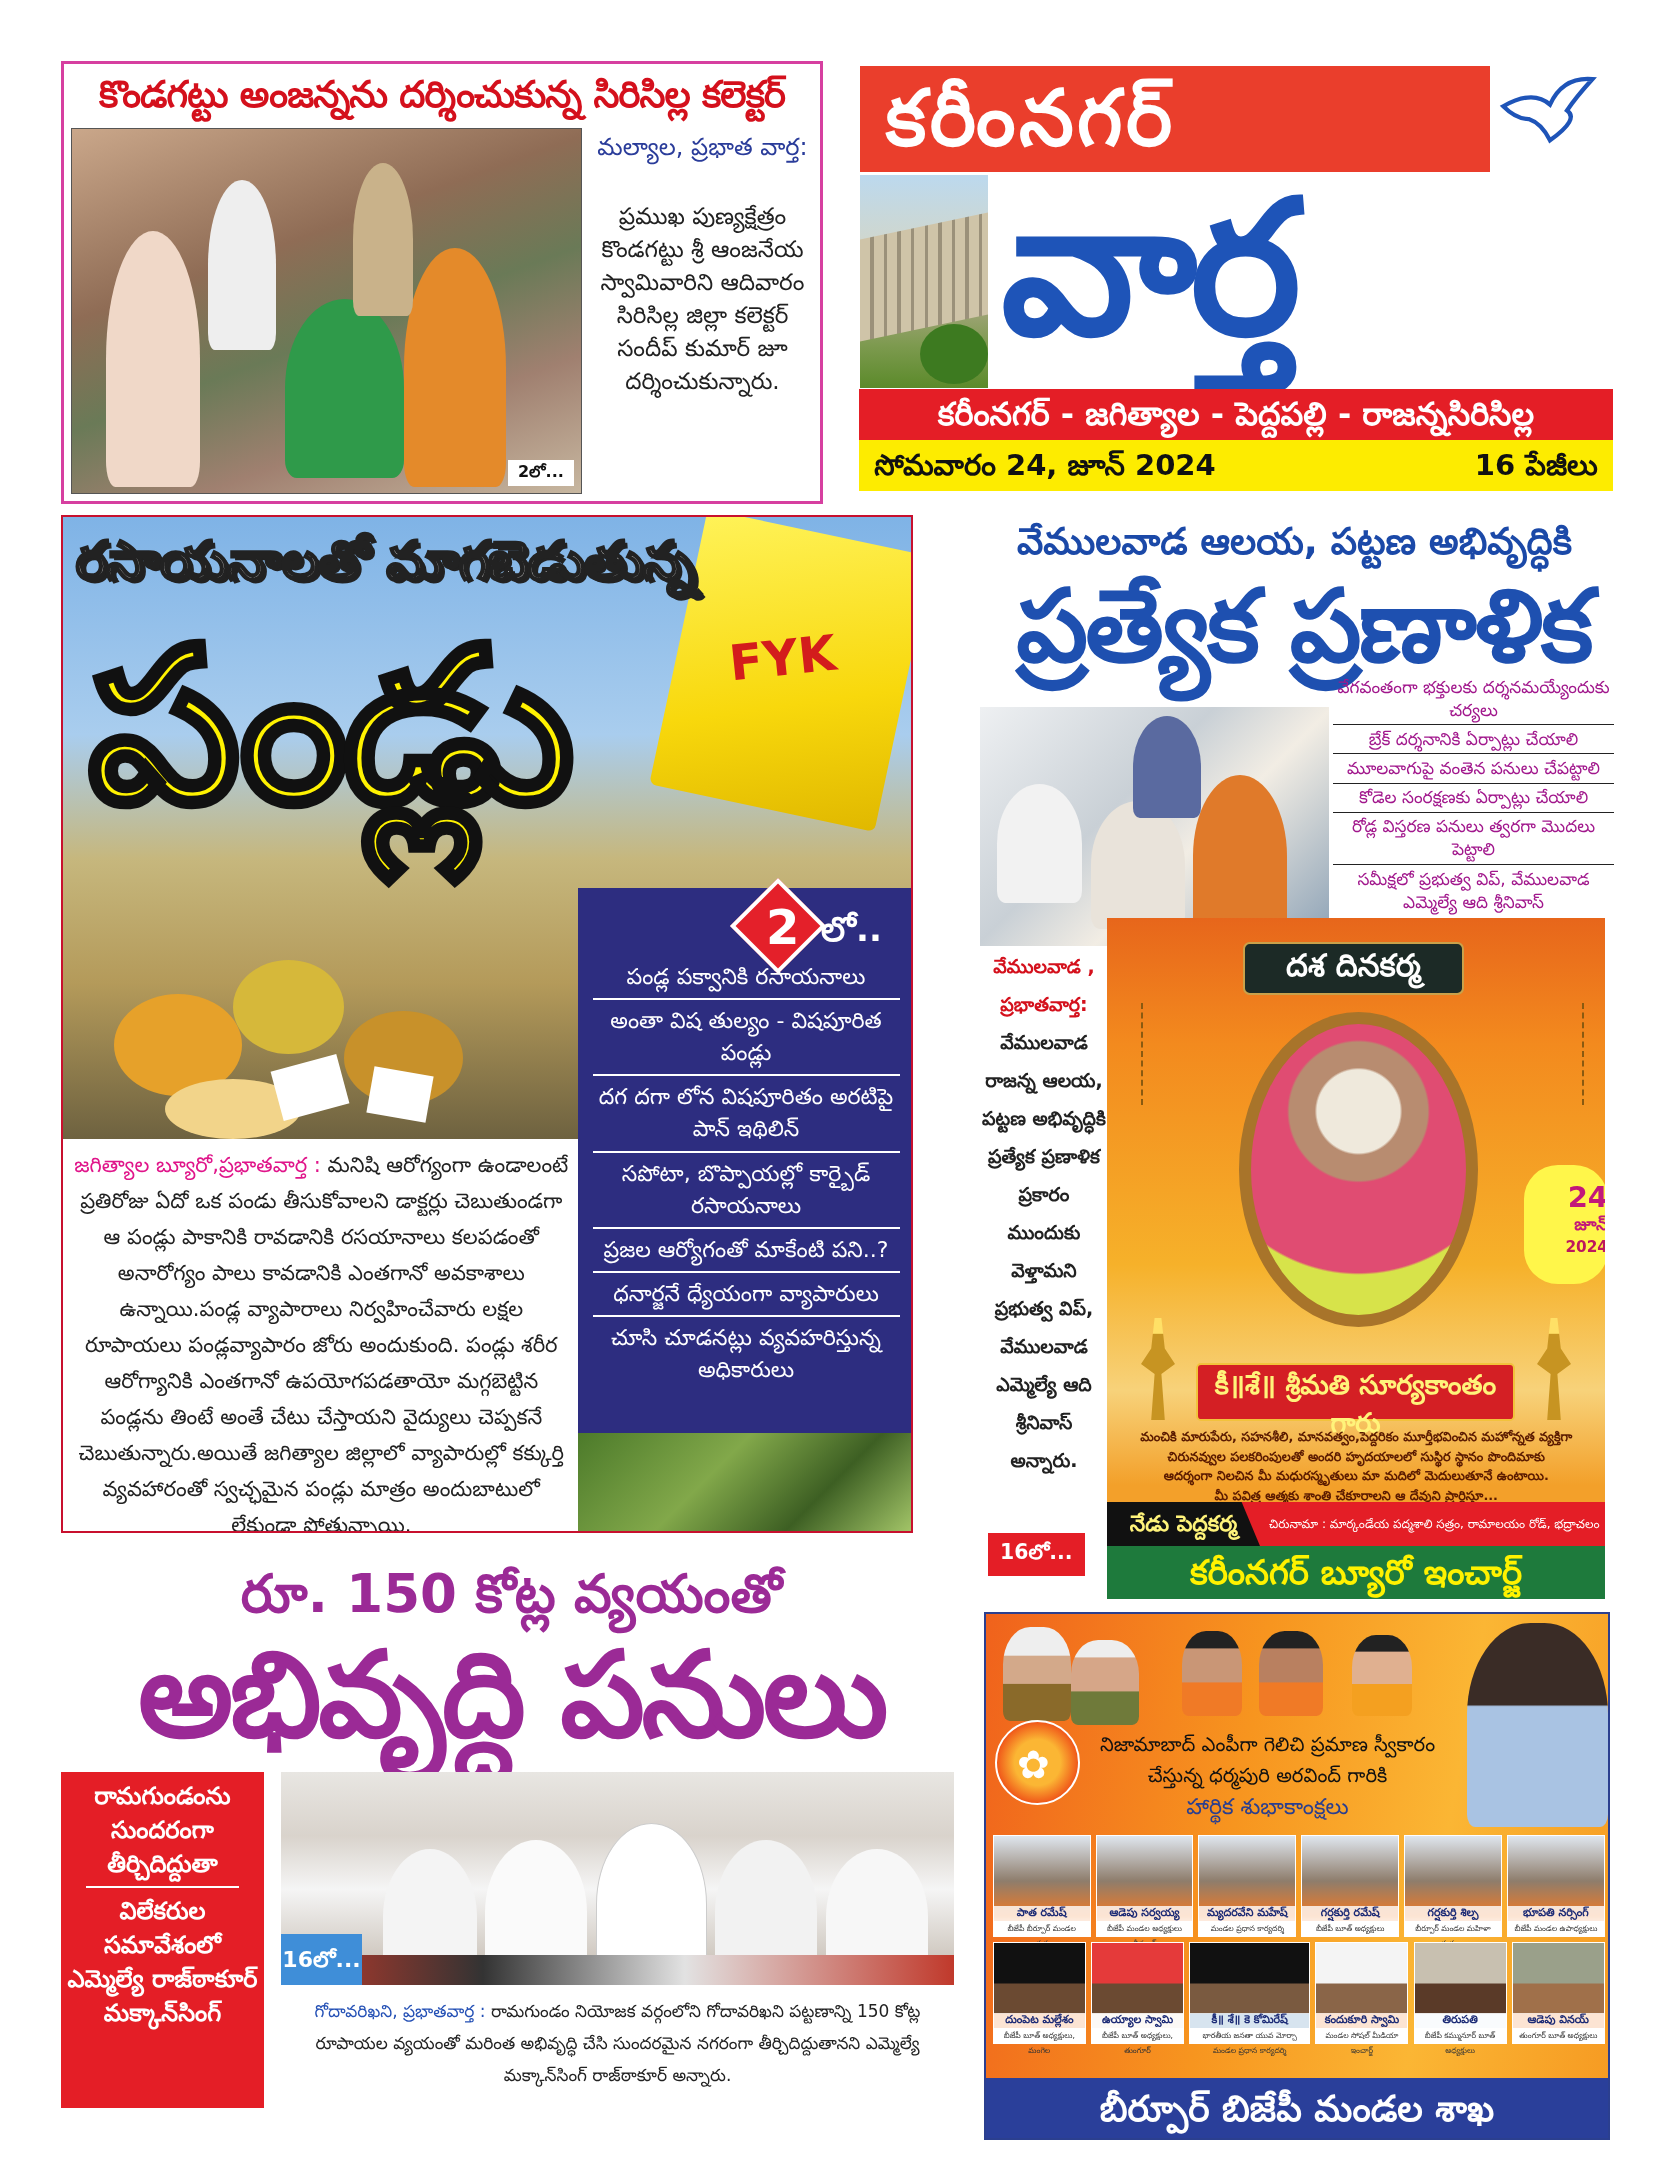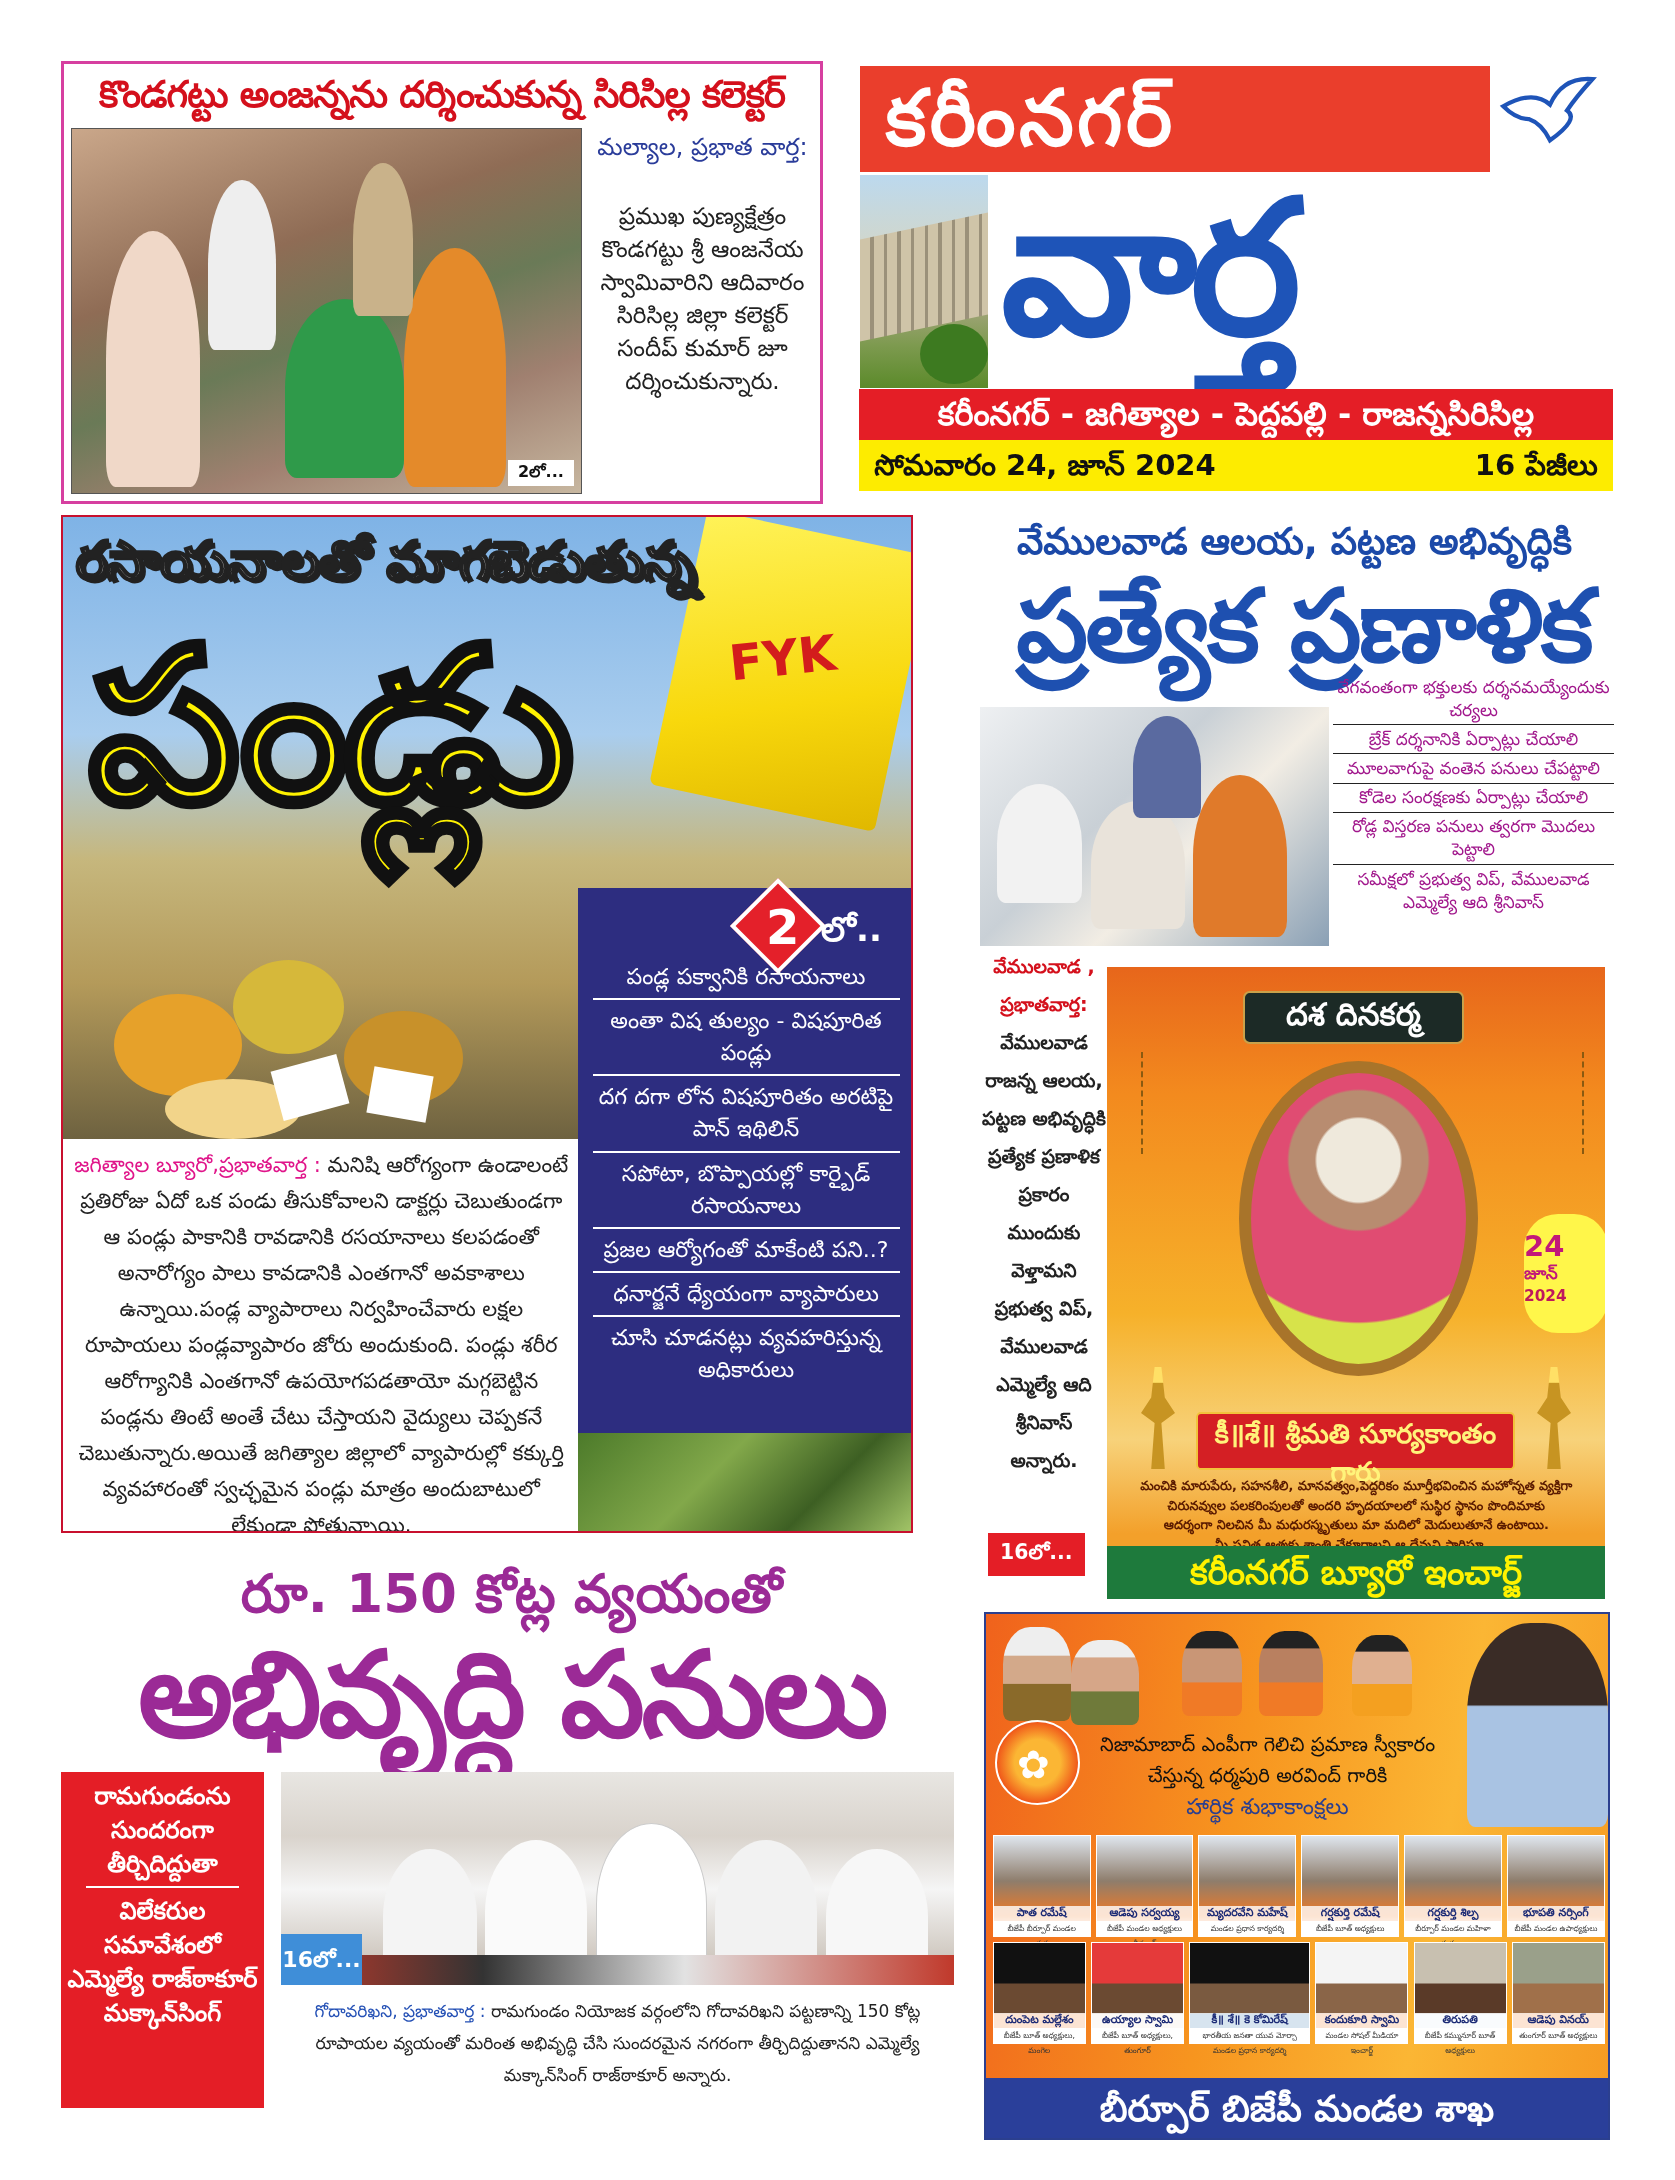--- a/index.html
+++ b/index.html
@@ -51,25 +51,25 @@
   #vem-head { left: 980px; top: 571px; width: 647px; text-align: center; color: #1e50b0; font-size: 101px; font-weight: bold; letter-spacing: -2.6px; line-height: 111px; }
   #vem-photo { left: 980px; top: 707px; width: 349px; height: 239px; background: linear-gradient(135deg,#eef0f2,#c9d0d6 40%,#f2ede4 60%,#8aa0b5); overflow: hidden; }
   #vem-points { left: 1333px; top: 673px; width: 281px; }
   .vp-item { color: #a1178c; font-size: 17px; line-height: 23px; text-align: center; padding: 2.6px 0; border-bottom: 1.7px solid #222; }
   .vp-item:last-child { border-bottom: none; }
   #vem-body { left: 980px; top: 947px; width: 128px; font-size: 19px; font-weight: bold; line-height: 38px; text-align: center; color: #222; }
   #vem-dateline { color: #d4101c; }
   #vem-ref { left: 988px; top: 1533px; background: #e41e26; color: #fff; font-size: 20.4px; font-weight: bold; padding: 6.8px 12px; }
 
   
-  #obit { left: 1107px; top: 967px; width: 498px; height: 630px; background: linear-gradient(180deg,#e7661b 0%,#f38a1e 20%,#f6b12a 55%,#f7d27a 75%,#f3a02a 90%); overflow: hidden; }
+  #obit { left: 1107px; top: 918px; width: 498px; height: 630px; background: linear-gradient(180deg,#e7661b 0%,#f38a1e 20%,#f6b12a 55%,#f7d27a 75%,#f3a02a 90%); overflow: hidden; }
   #obit-title-bg { left: 136px; top: 24px; width: 221px; height: 53px; background: #1c2a26; border: 2.6px solid #c9a14a; border-radius: 6.8px; }
   #obit-title { left: 136px; top: 29px; width: 221px; text-align: center; font-size: 31px; font-weight: bold; color: #fff; }
   #obit-frame { left: 132px; top: 94px; width: 239px; height: 315px; border-radius: 50%; border: 12px solid #a8742a; background: radial-gradient(circle at 50% 30%,#efe9dc 0 18%,#b88c70 19% 30%,#e04c72 31% 70%,#d7e34a 71%); }
-  #obit-date { left: 417px; top: 247px; width: 84px; height: 119px; background: #fff64a; border-radius: 34px; text-align: left; padding-top: 15.3px; }
+  #obit-date { left: 417px; top: 247px; width: 84px; height: 119px; background: #fff64a; border-radius: 34px; text-align: right; padding-top: 15.3px; }
   #obit-date-day { display:block; font-size: 29px; font-weight: bold; color: #c2187a; }
   #obit-date-month { display:block; font-size: 17px; font-weight: bold; color: #c2187a; }
   #obit-date-year { display:block; font-size: 15.3px; font-weight: bold; color: #be185d; }
   #obit-name-bg { left: 89px; top: 445px; width: 319px; height: 58px; background: #d41f24; border: 2.6px solid #f2c23c; border-radius: 5.1px; }
   #obit-name { left: 89px; top: 451px; width: 319px; text-align: center; color: #fff37a; font-size: 27px; font-weight: bold; }
   #obit-verse { left: 12.8px; top: 509px; width: 473px; text-align: center; font-size: 12.8px; line-height: 19.6px; color: #5a1a00; font-weight: bold; }
   #obit-foot { left: 0; top: 584px; width: 100%; height: 44px; background: #e41e26; }
   #obit-foot-label { left: 0; top: 0; width: 153px; height: 44px; background: #111; color: #fff37a; font-size: 22px; font-weight: bold; line-height: 44px; text-align: center; clip-path: polygon(0 0,88% 0,100% 100%,0 100%); }
   #obit-foot-addr { left: 162px; top: 0; line-height: 44px; font-size: 12px; color: #fff; }
   #obit-sponsor { left: 1107px; top: 1546px; width: 498px; height: 53px; background: #1e7a3c; color: #fff200; font-size: 34px; font-weight: bold; text-align: center; line-height: 53px; }

